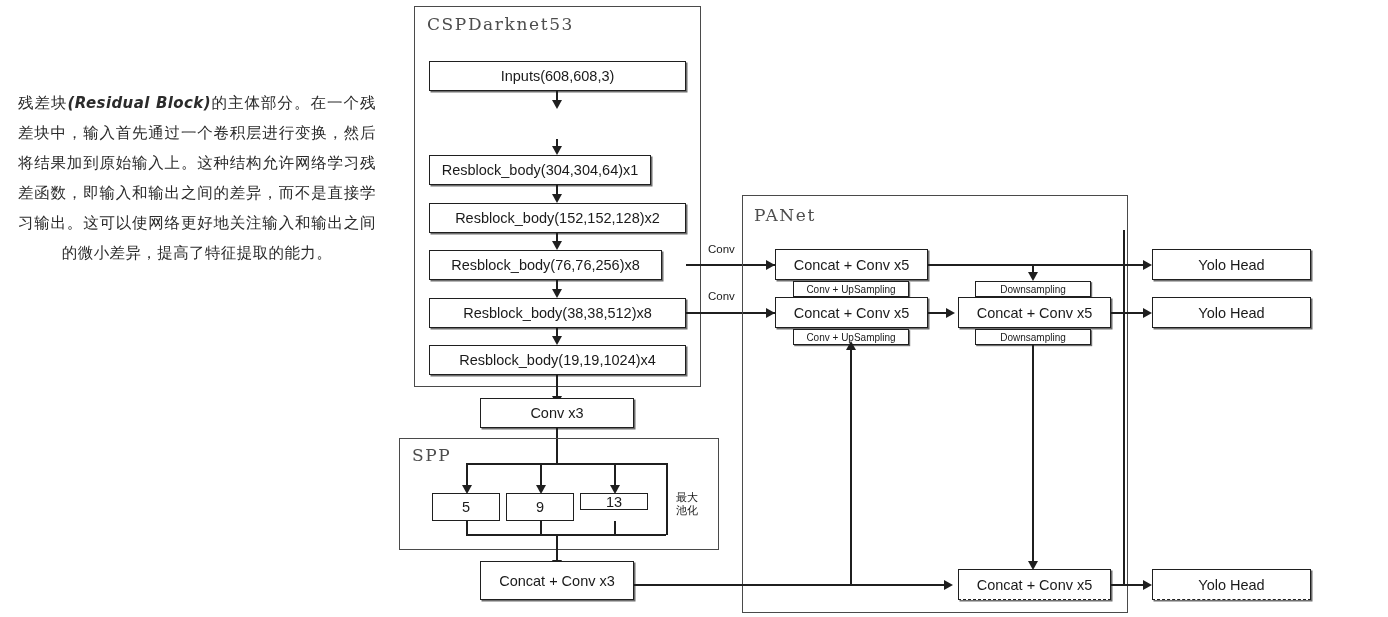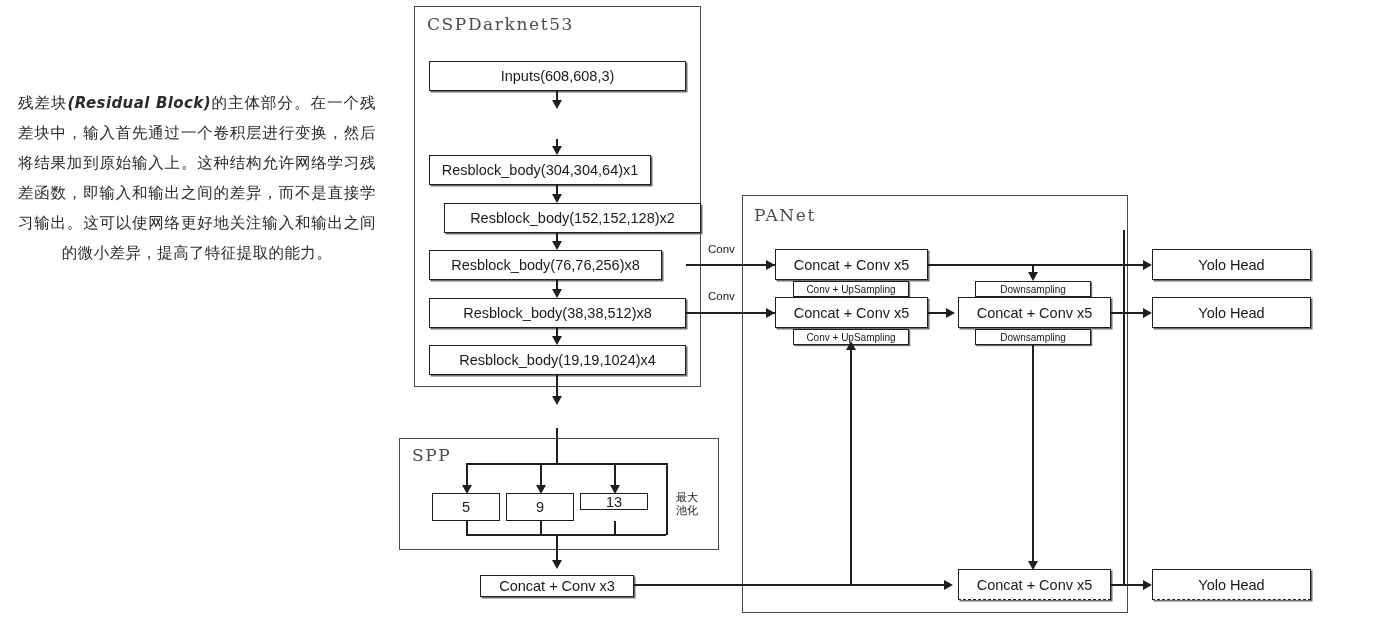--- a/index.html
+++ b/index.html
@@ -117,21 +117,21 @@
 
 <div id="root">
 
   <div id="note"><span>残差块</span><span class="en">(Residual Block)</span><span>的主体部分。在一个残差块中，输入首先通过一个卷积层进行变换，然后将结果加到原始输入上。这种结构允许网络学习残差函数，即输入和输出之间的差异，而不是直接学习输出。这可以使网络更好地关注输入和输出之间的微小差异，提高了特征提取的能力。</span></div>
 
   <div class="group" style="left:414px; top:6px; width:287px; height:381px;"></div>
   <div class="group-title" style="left:427px; top:14px;">CSPDarknet53</div>
 
   <div class="box" style="left:429px; top:61px; width:257px; height:30px;">Inputs(608,608,3)</div>
   <div class="box" style="left:429px; top:155px; width:222px; height:30px;">Resblock_body(304,304,64)x1</div>
-  <div class="box" style="left:429px; top:203px; width:257px; height:30px;margin-left:15px;">Resblock_body(152,152,128)x2</div>
+  <div class="box" style="left:429px; top:203px; width:257px; height:30px;">Resblock_body(152,152,128)x2</div>
   <div class="box" style="left:429px; top:250px; width:233px; height:30px;">Resblock_body(76,76,256)x8</div>
   <div class="box" style="left:429px; top:298px; width:257px; height:30px;">Resblock_body(38,38,512)x8</div>
   <div class="box" style="left:429px; top:345px; width:257px; height:30px;">Resblock_body(19,19,1024)x4</div>
 
   <div class="ln v" style="left:556px; top:91px; height:9px;"></div>
   <div class="arrow down" style="left:551.5px; top:100px;"></div>
 
   <div class="ln v" style="left:556px; top:139px; height:7px;"></div>
   <div class="arrow down" style="left:551.5px; top:146px;"></div>
 
@@ -151,20 +151,21 @@
   <div class="arrow down" style="left:551.5px; top:396px;"></div>
 
   <div class="lbl" style="left:708px; top:243px;">Conv</div>
   <div class="ln h" style="left:686px; top:264px; width:94px;"></div>
   <div class="arrow right" style="left:766px; top:259.5px;"></div>
 
   <div class="lbl" style="left:708px; top:290px;">Conv</div>
   <div class="ln h" style="left:686px; top:312px; width:94px;"></div>
   <div class="arrow right" style="left:766px; top:307.5px;"></div>
 
+  <div class="box" style="left:480px; top:398px; width:154px; height:30px;">Conv x3</div>
 
   <div class="ln v" style="left:556px; top:428px; height:36px;"></div>
 
   <div class="group" style="left:399px; top:438px; width:320px; height:112px;"></div>
   <div class="group-title" style="left:412px; top:445px;">SPP</div>
 
   <div class="ln h" style="left:466px; top:463px; width:200px;"></div>
   <div class="ln v" style="left:466px; top:463px; height:22px;"></div>
   <div class="ln v" style="left:540px; top:463px; height:22px;"></div>
   <div class="ln v" style="left:614px; top:463px; height:22px;"></div>
@@ -181,21 +182,21 @@
   <div class="ln v" style="left:540px; top:521px; height:14px;"></div>
   <div class="ln v" style="left:614px; top:521px; height:14px;"></div>
   <div class="ln h" style="left:466px; top:534px; width:200px;"></div>
 
   <div class="lbl cjk" style="left:676px; top:491px;">最大
 池化</div>
 
   <div class="ln v" style="left:556px; top:534px; height:26px;"></div>
   <div class="arrow down" style="left:551.5px; top:560px;"></div>
 
-  <div class="box" style="left:480px; top:575px; width:154px; height:22px;">Concat + Conv x3</div>
+  <div class="box" style="left:480px; top:561px; width:154px; height:39px;">Concat + Conv x3</div>
 
   <div class="group" style="left:742px; top:195px; width:386px; height:418px;"></div>
   <div class="group-title" style="left:754px; top:205px;">PANet</div>
 
   <div class="box" style="left:775px; top:249px; width:153px; height:31px;">Concat + Conv x5</div>
 
   <div class="box small" style="left:793px; top:281px; width:116px; height:16px;">Conv + UpSampling</div>
 
   <div class="box" style="left:775px; top:297px; width:153px; height:31px;">Concat + Conv x5</div>
 

